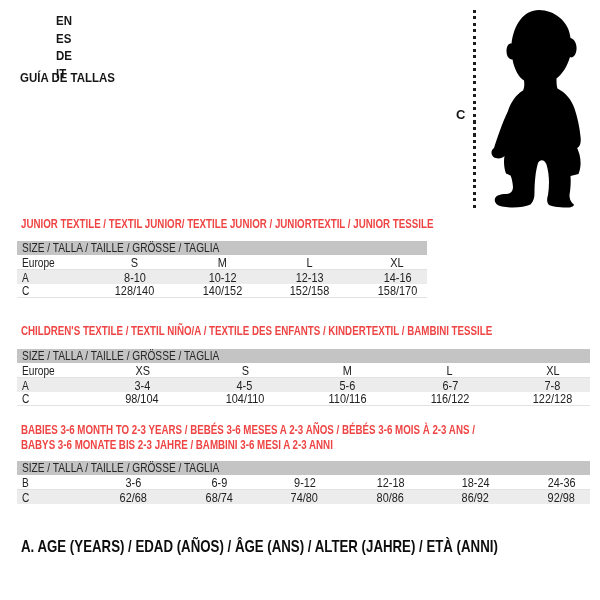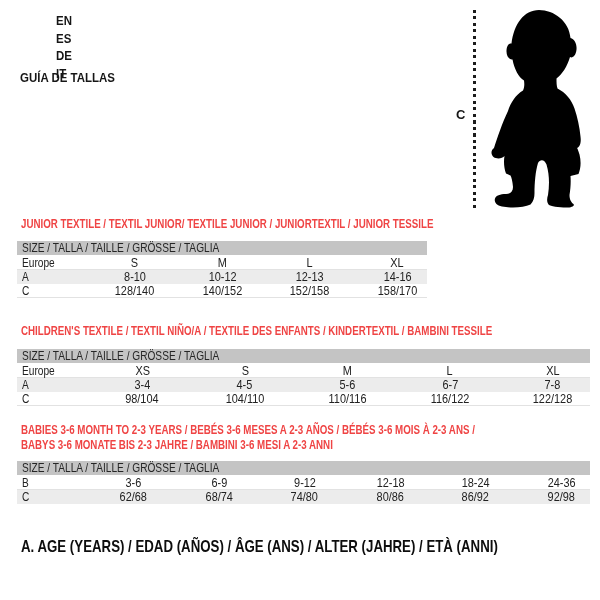--- a/index.html
+++ b/index.html
@@ -35,21 +35,21 @@
   
   .size-table { position:absolute; left:17px; font-size:13px; color:#222; }
   #table-junior   { top:241px; width:410px; }
   #table-children { top:349px; width:573px; }
   #table-babies   { top:461px; width:573px; }
 
   .t-band {
     height:14px; line-height:14px; margin-bottom:1px;
     background:#c4c4c4; color:#262626; padding-left:5px; box-sizing:border-box;
   }
-  .t-row { display:flex; height:14px; line-height:13px; align-items:flex-start; box-sizing:border-box;gap:28px; }
+  .t-row { display:flex; height:14px; line-height:13px; align-items:flex-end; box-sizing:border-box;gap:28px; }
   .size-table .t-row:nth-child(odd)  { background:#ececec; }           
   .size-table .t-row:nth-child(even) { border-bottom:1px solid #e2e2e2; } 
   .t-label { width:60px; flex:0 0 60px; padding-left:5px; box-sizing:border-box; }
   .t-cell  { flex:1; text-align:center; }
 
   
   .legend { position:absolute; left:21px; top:537px; font-weight:bold; font-size:17px; color:#0d0d0d; }
   .legend-line { height:15.5px; }
 </style>
 </head>

